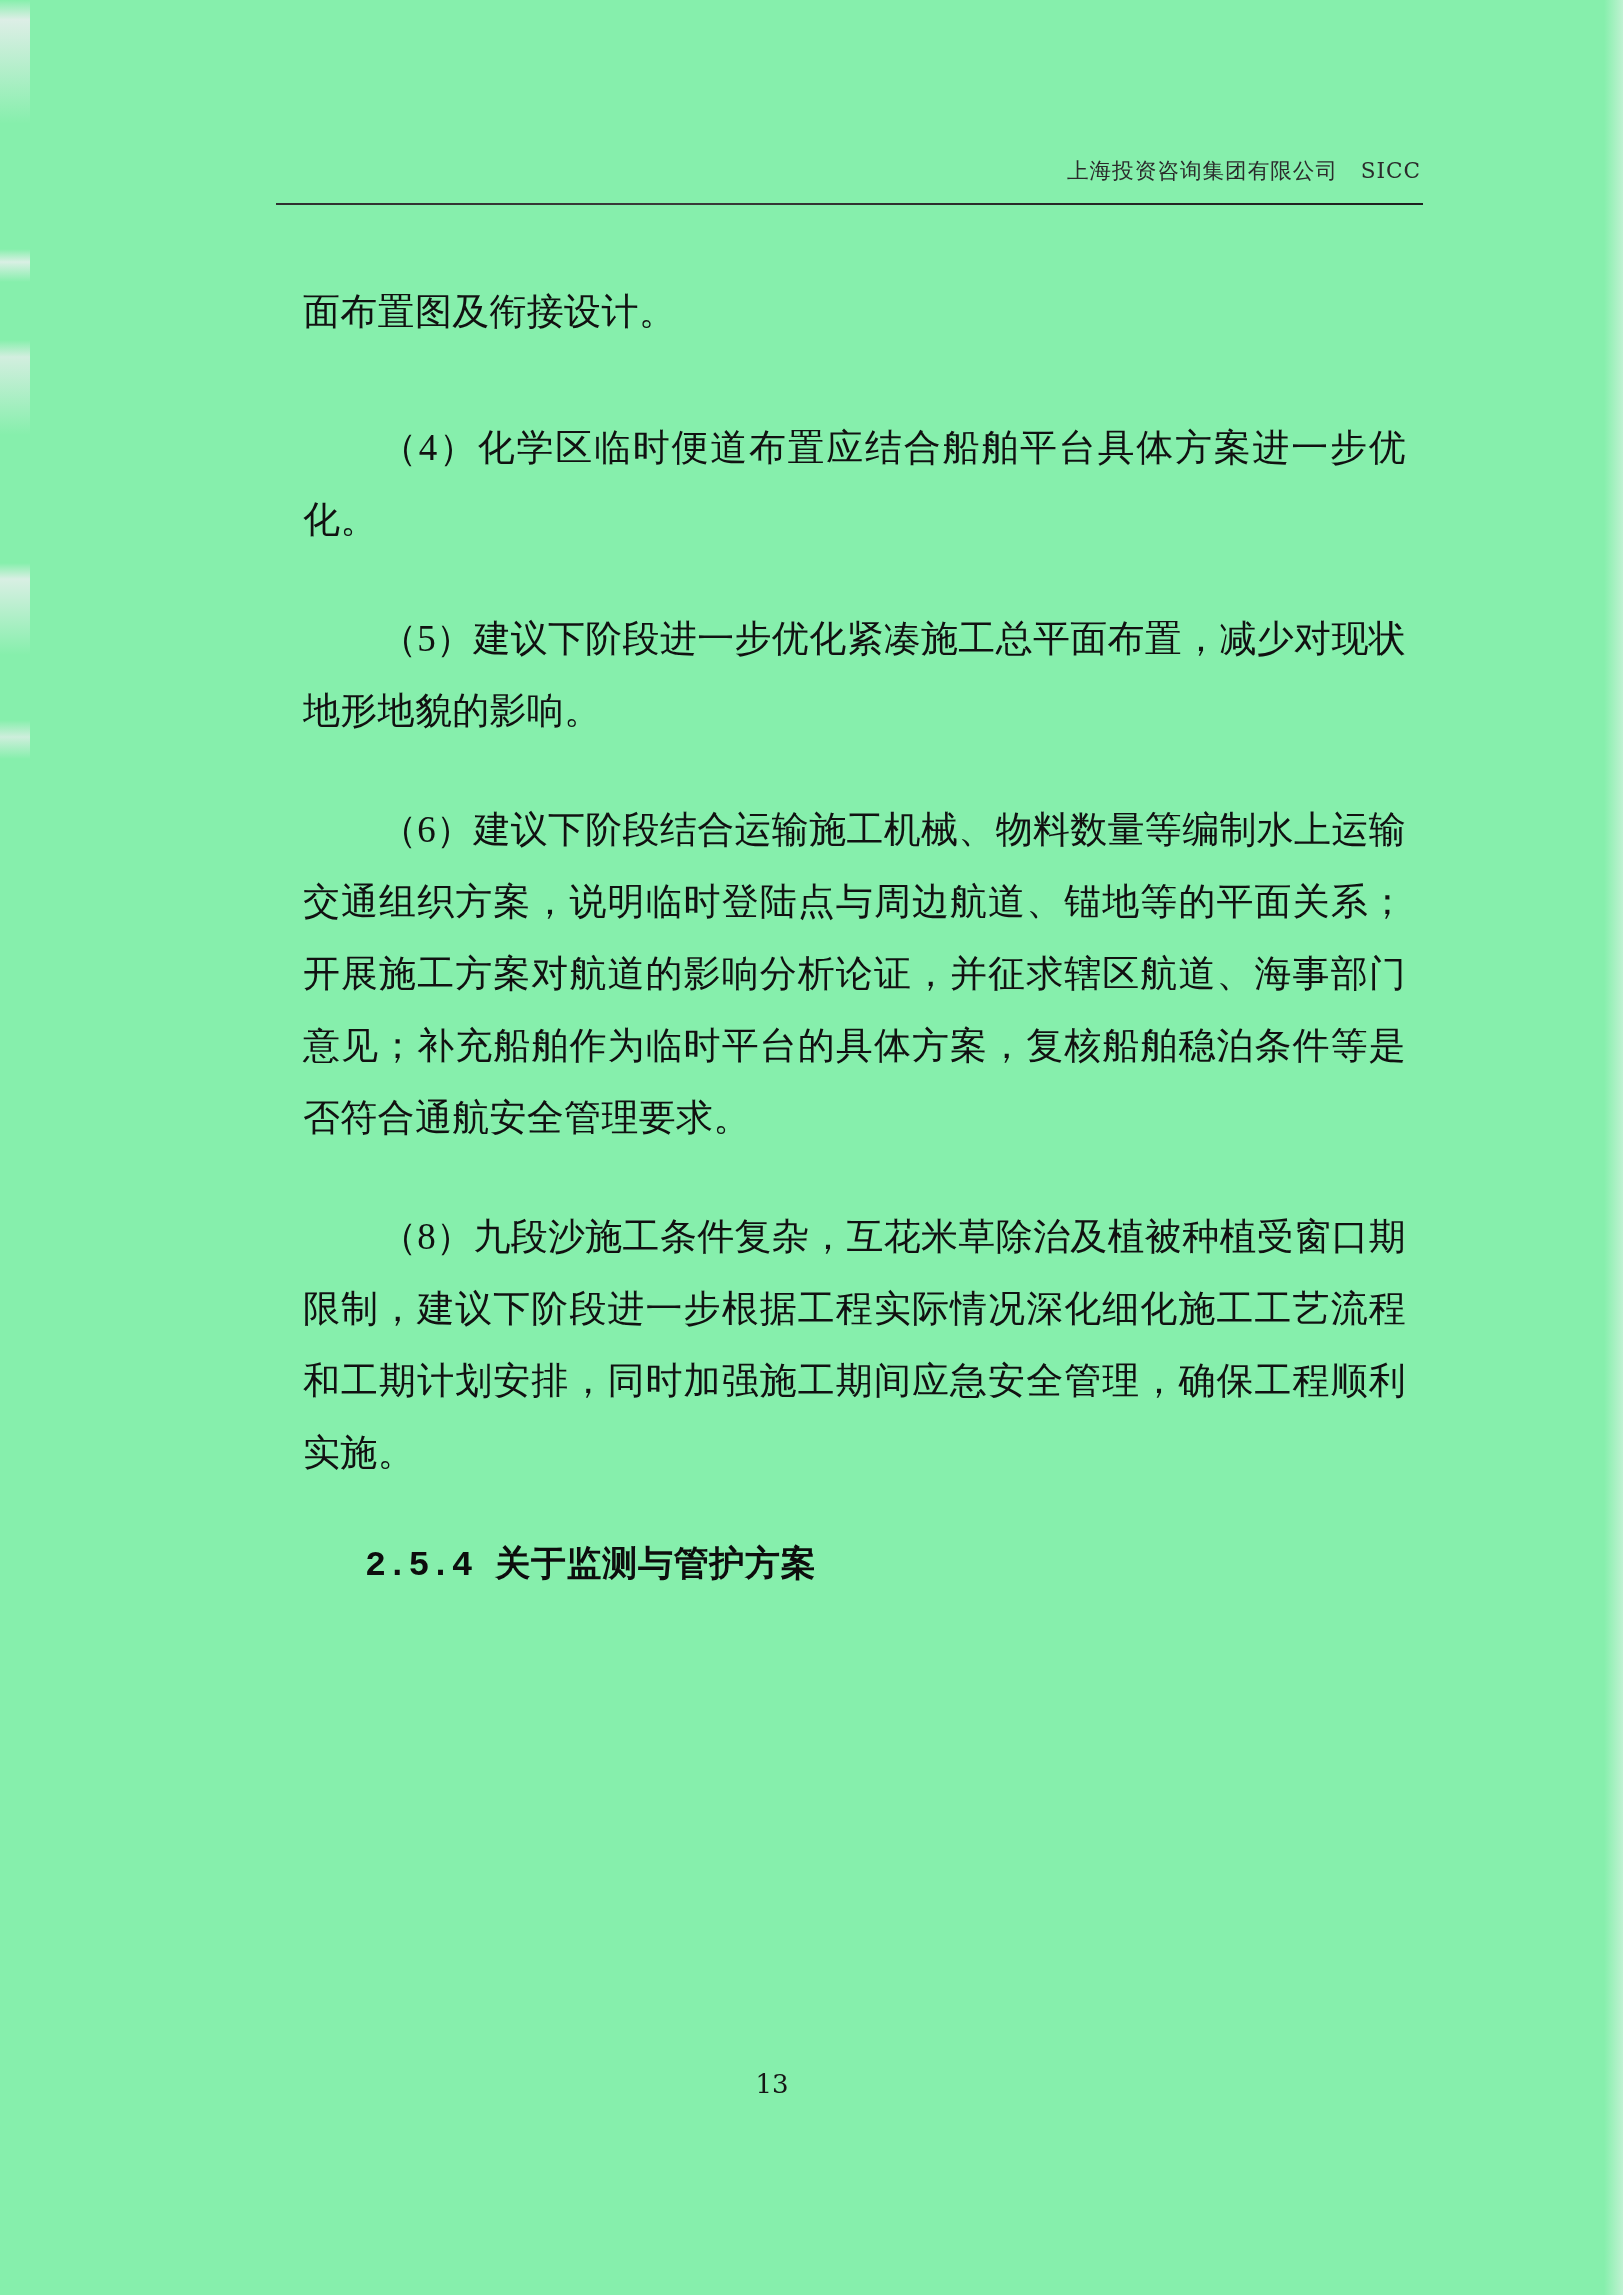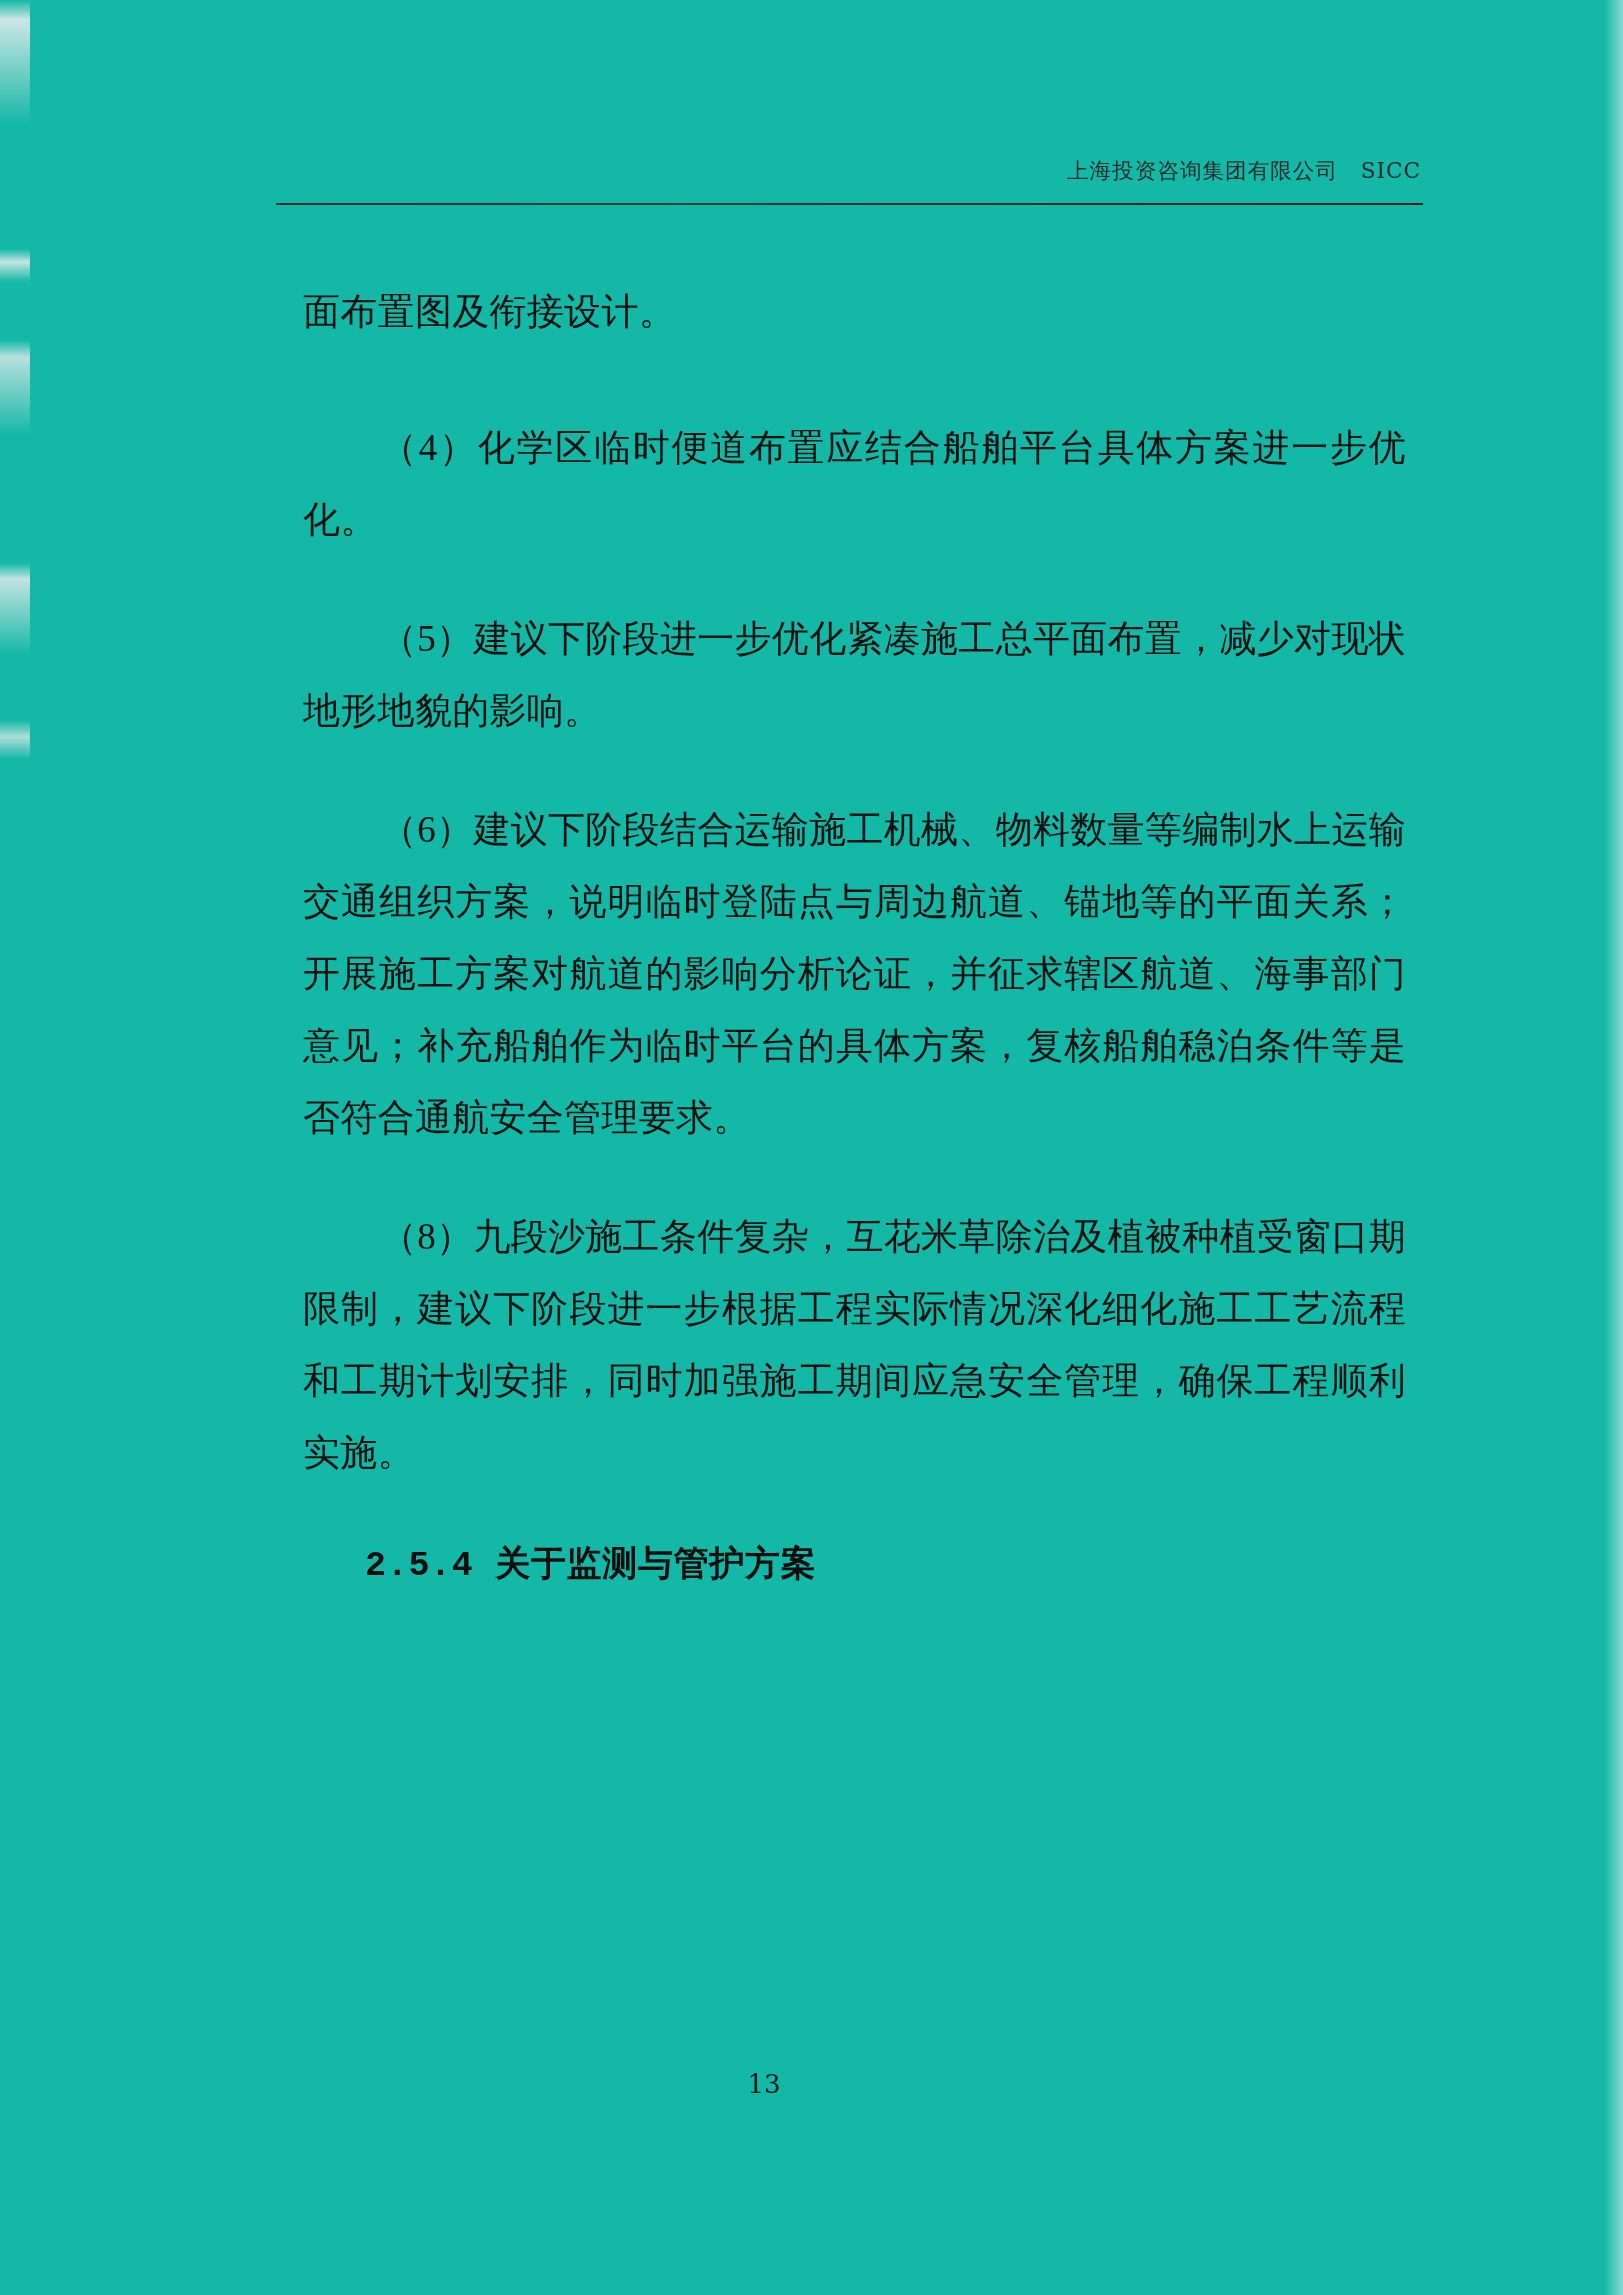--- a/index.html
+++ b/index.html
@@ -12,21 +12,21 @@
     height: 2295px;
     position: relative;
     font-family: "DejaVu Serif", "Liberation Serif", serif;
     overflow: hidden;
   }
 
   
   .page {
     position: absolute;
     inset: 0;
-    background: #14b8a6;
+    background: #86efac;
   }
   
   .scan-gutter {
     position: absolute;
     left: 0;
     top: 0;
     width: 30px;
     height: 100%;
     background:
       linear-gradient(to bottom,
@@ -121,21 +121,21 @@
     font-family: Liberation Mono, monospace;
   }
   .gap-sm { height: 5.2px; }
   .gap-md { height: 17px; }
   .gap-lg { height: 26px; }
 
   
   .folio {
     position: absolute;
     top: 2069px;
-    left: 0;
+    left: 8px;
     width: 1528px;
     text-align: center;
     font-size: 26px;
     color: #161616;
     font-family: "DejaVu Serif", "Liberation Serif", serif;
   }
 </style>
 </head>
 <body>
 

